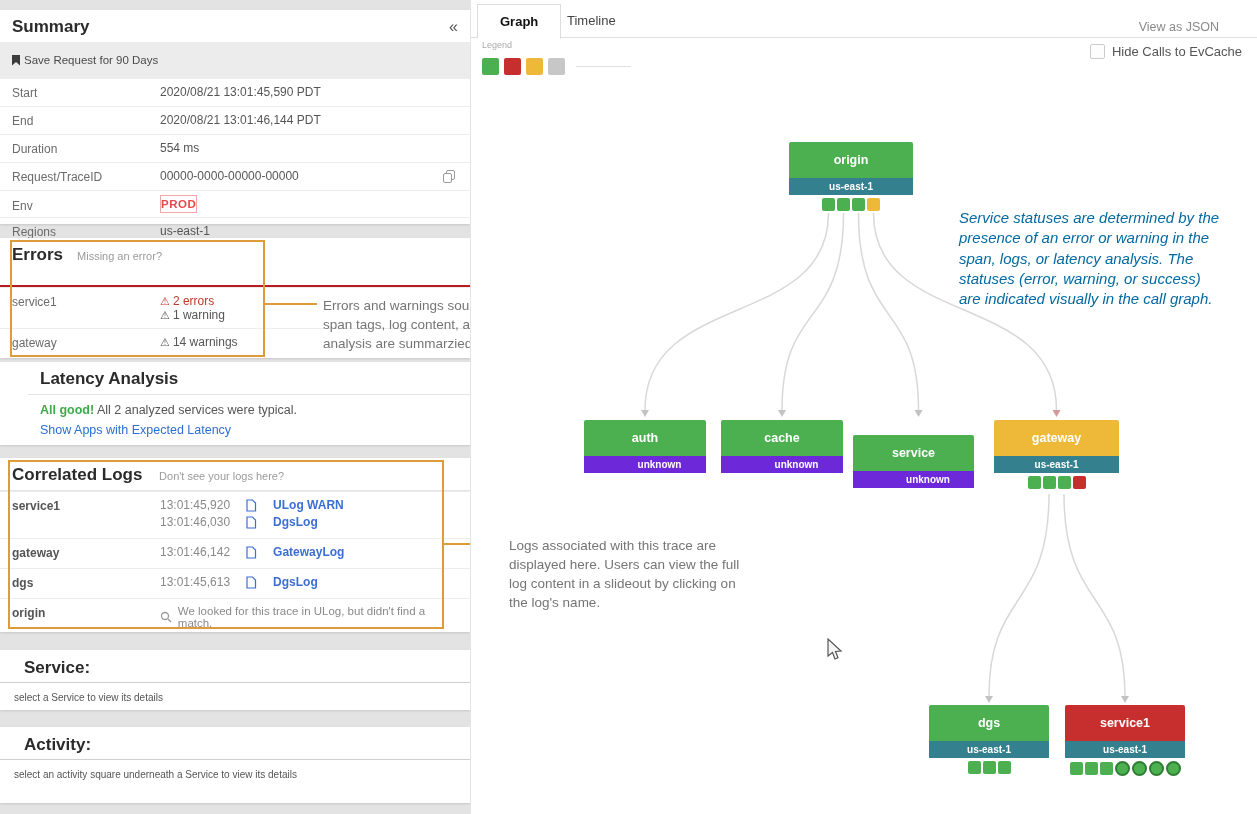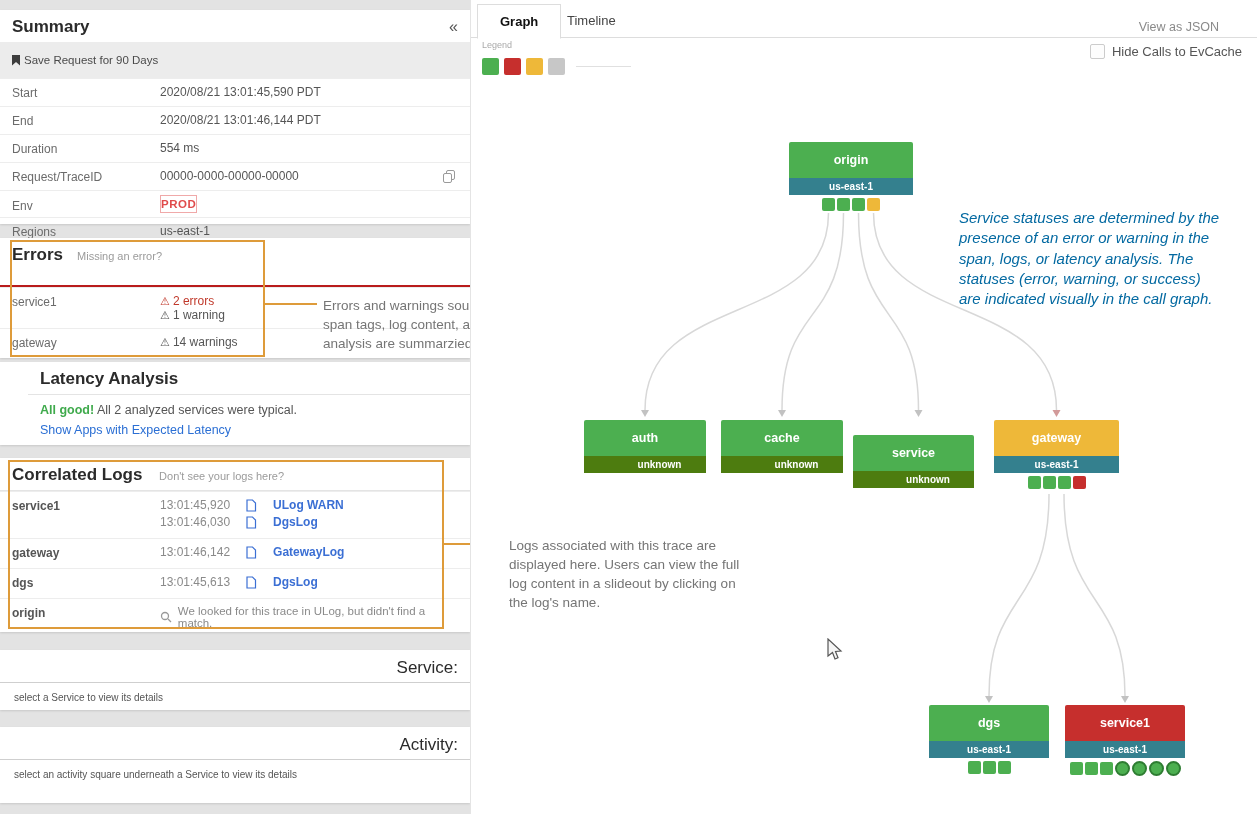--- a/index.html
+++ b/index.html
@@ -24,21 +24,21 @@
   .err-head { border-bottom:2px solid #b91c1c; display:flex; align-items:baseline; gap:14px; padding-bottom:20px; }
   .err-red { color:#c0392b; font-size:12px; }
   .err-warn { color:#555; font-size:12px; }
   .warn-tri { font-size:11px; margin-right:3px; }
   .lat-line { font-size:12.5px; color:#555; padding:8px 12px 2px 12px; }
   .good { color:#3faa4c; font-weight:bold; }
   .blue-link { color:#2b6fd4; font-size:12.5px; padding:4px 12px 10px 12px; cursor:pointer; }
   .log-line { font-size:12px; color:#8a8a8a; display:flex; align-items:center; gap:16px; margin-bottom:3px; }
   .log-link { color:#3b6fd4; font-weight:bold; font-size:12px; cursor:pointer; }
   .nomatch { color:#8a8a8a; font-size:11.5px; display:flex; gap:6px; align-items:center; }
-  .sec-title { font-size:17px; font-weight:normal; color:#2b2b2b; padding:8px 12px 4px 24px; border-bottom:1px solid #cfcfcf;text-align:right; }
+  .sec-title { font-size:17px; font-weight:bold; color:#2b2b2b; padding:8px 12px 4px 24px; border-bottom:1px solid #cfcfcf; }
   .sec-hint { font-size:10px; color:#555; padding:9px 14px 12px 14px; }
 
   
   .ann-box { position:absolute; border:2px solid #de9b3a; background:transparent; pointer-events:none; }
   .ann-line { position:absolute; height:2px; background:#de9b3a; }
   .ann-text { position:absolute; color:#757575; font-size:13.5px; line-height:1.4; }
 
   
   .right-col { position:absolute; left:470px; top:0; width:787px; height:814px; background:#fff; border-left:1px solid #e4e4e4; }
   .tabbar { position:absolute; left:0; top:0; width:787px; height:38px; border-bottom:1px solid #ddd; }
@@ -59,21 +59,21 @@
   .node-label { height:36px; line-height:36px; text-align:center; color:#fff; font-size:12.5px; font-weight:bold; border-radius:2px 2px 0 0; }
   .node-region { height:17px; line-height:17px; text-align:center; color:#fff; font-size:10px; font-weight:bold; }
   .acts { display:flex; justify-content:center; gap:2px; margin-top:3px; align-items:center; }
   .sq { width:13px; height:13px; border-radius:2px; cursor:pointer; }
   .circ { width:15px; height:15px; border-radius:50%; border:2px solid #2e7d32; cursor:pointer; }
   .c-success { background:#4caf50; }
   .c-error { background:#c62f2d; }
   .c-warning { background:#eeb839; }
   .c-unknown { background:#c7c7c7; }
   .band-region { background:#34808e; }
-  .band-unknown { background:#4d7c0f;padding-left:29px; }
+  .band-unknown { background:#6d28d9;padding-left:29px; }
 
   .note-statuses { position:absolute; left:488px; top:208px; width:262px; font-size:15px; color:#0369a1; line-height:1.35;font-style:italic; }
   .note-logs { position:absolute; left:38px; top:537px; width:248px; font-size:13.5px; color:#757575; line-height:1.4; }
 
   svg.edges { position:absolute; left:0; top:0; pointer-events:none; }
 </style>
 </head>
 <body>
 
 <div class="stage">

